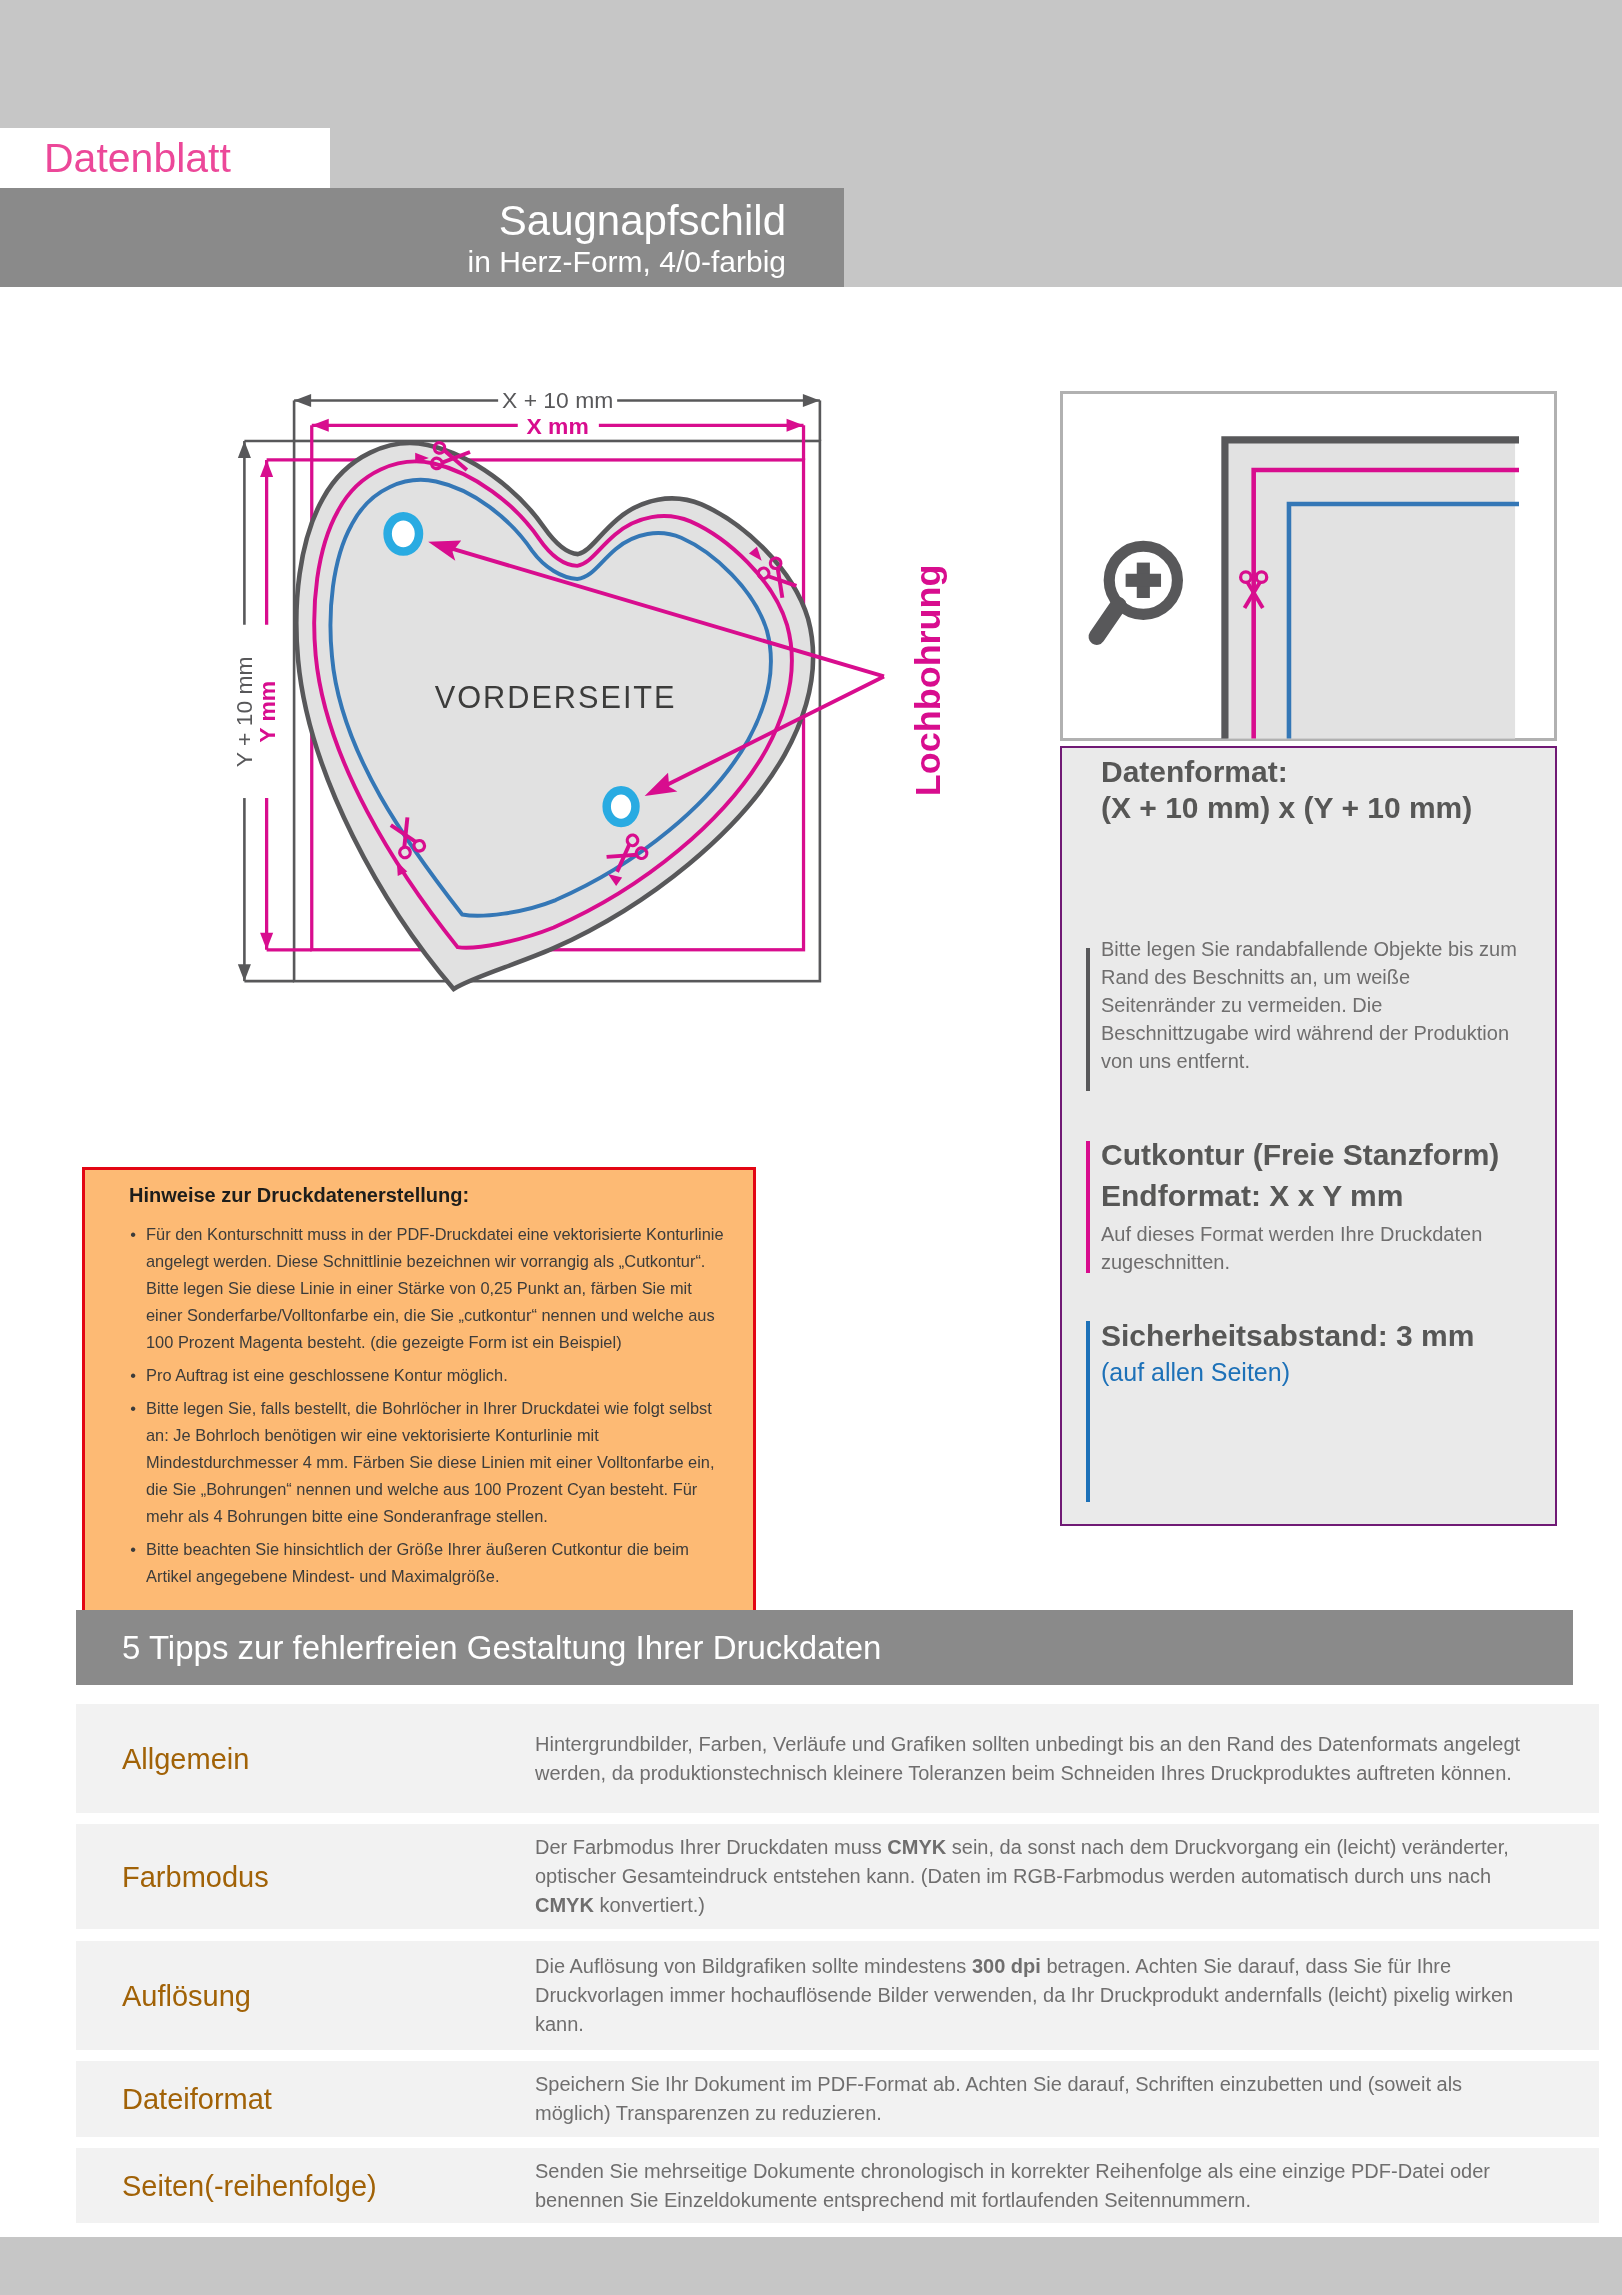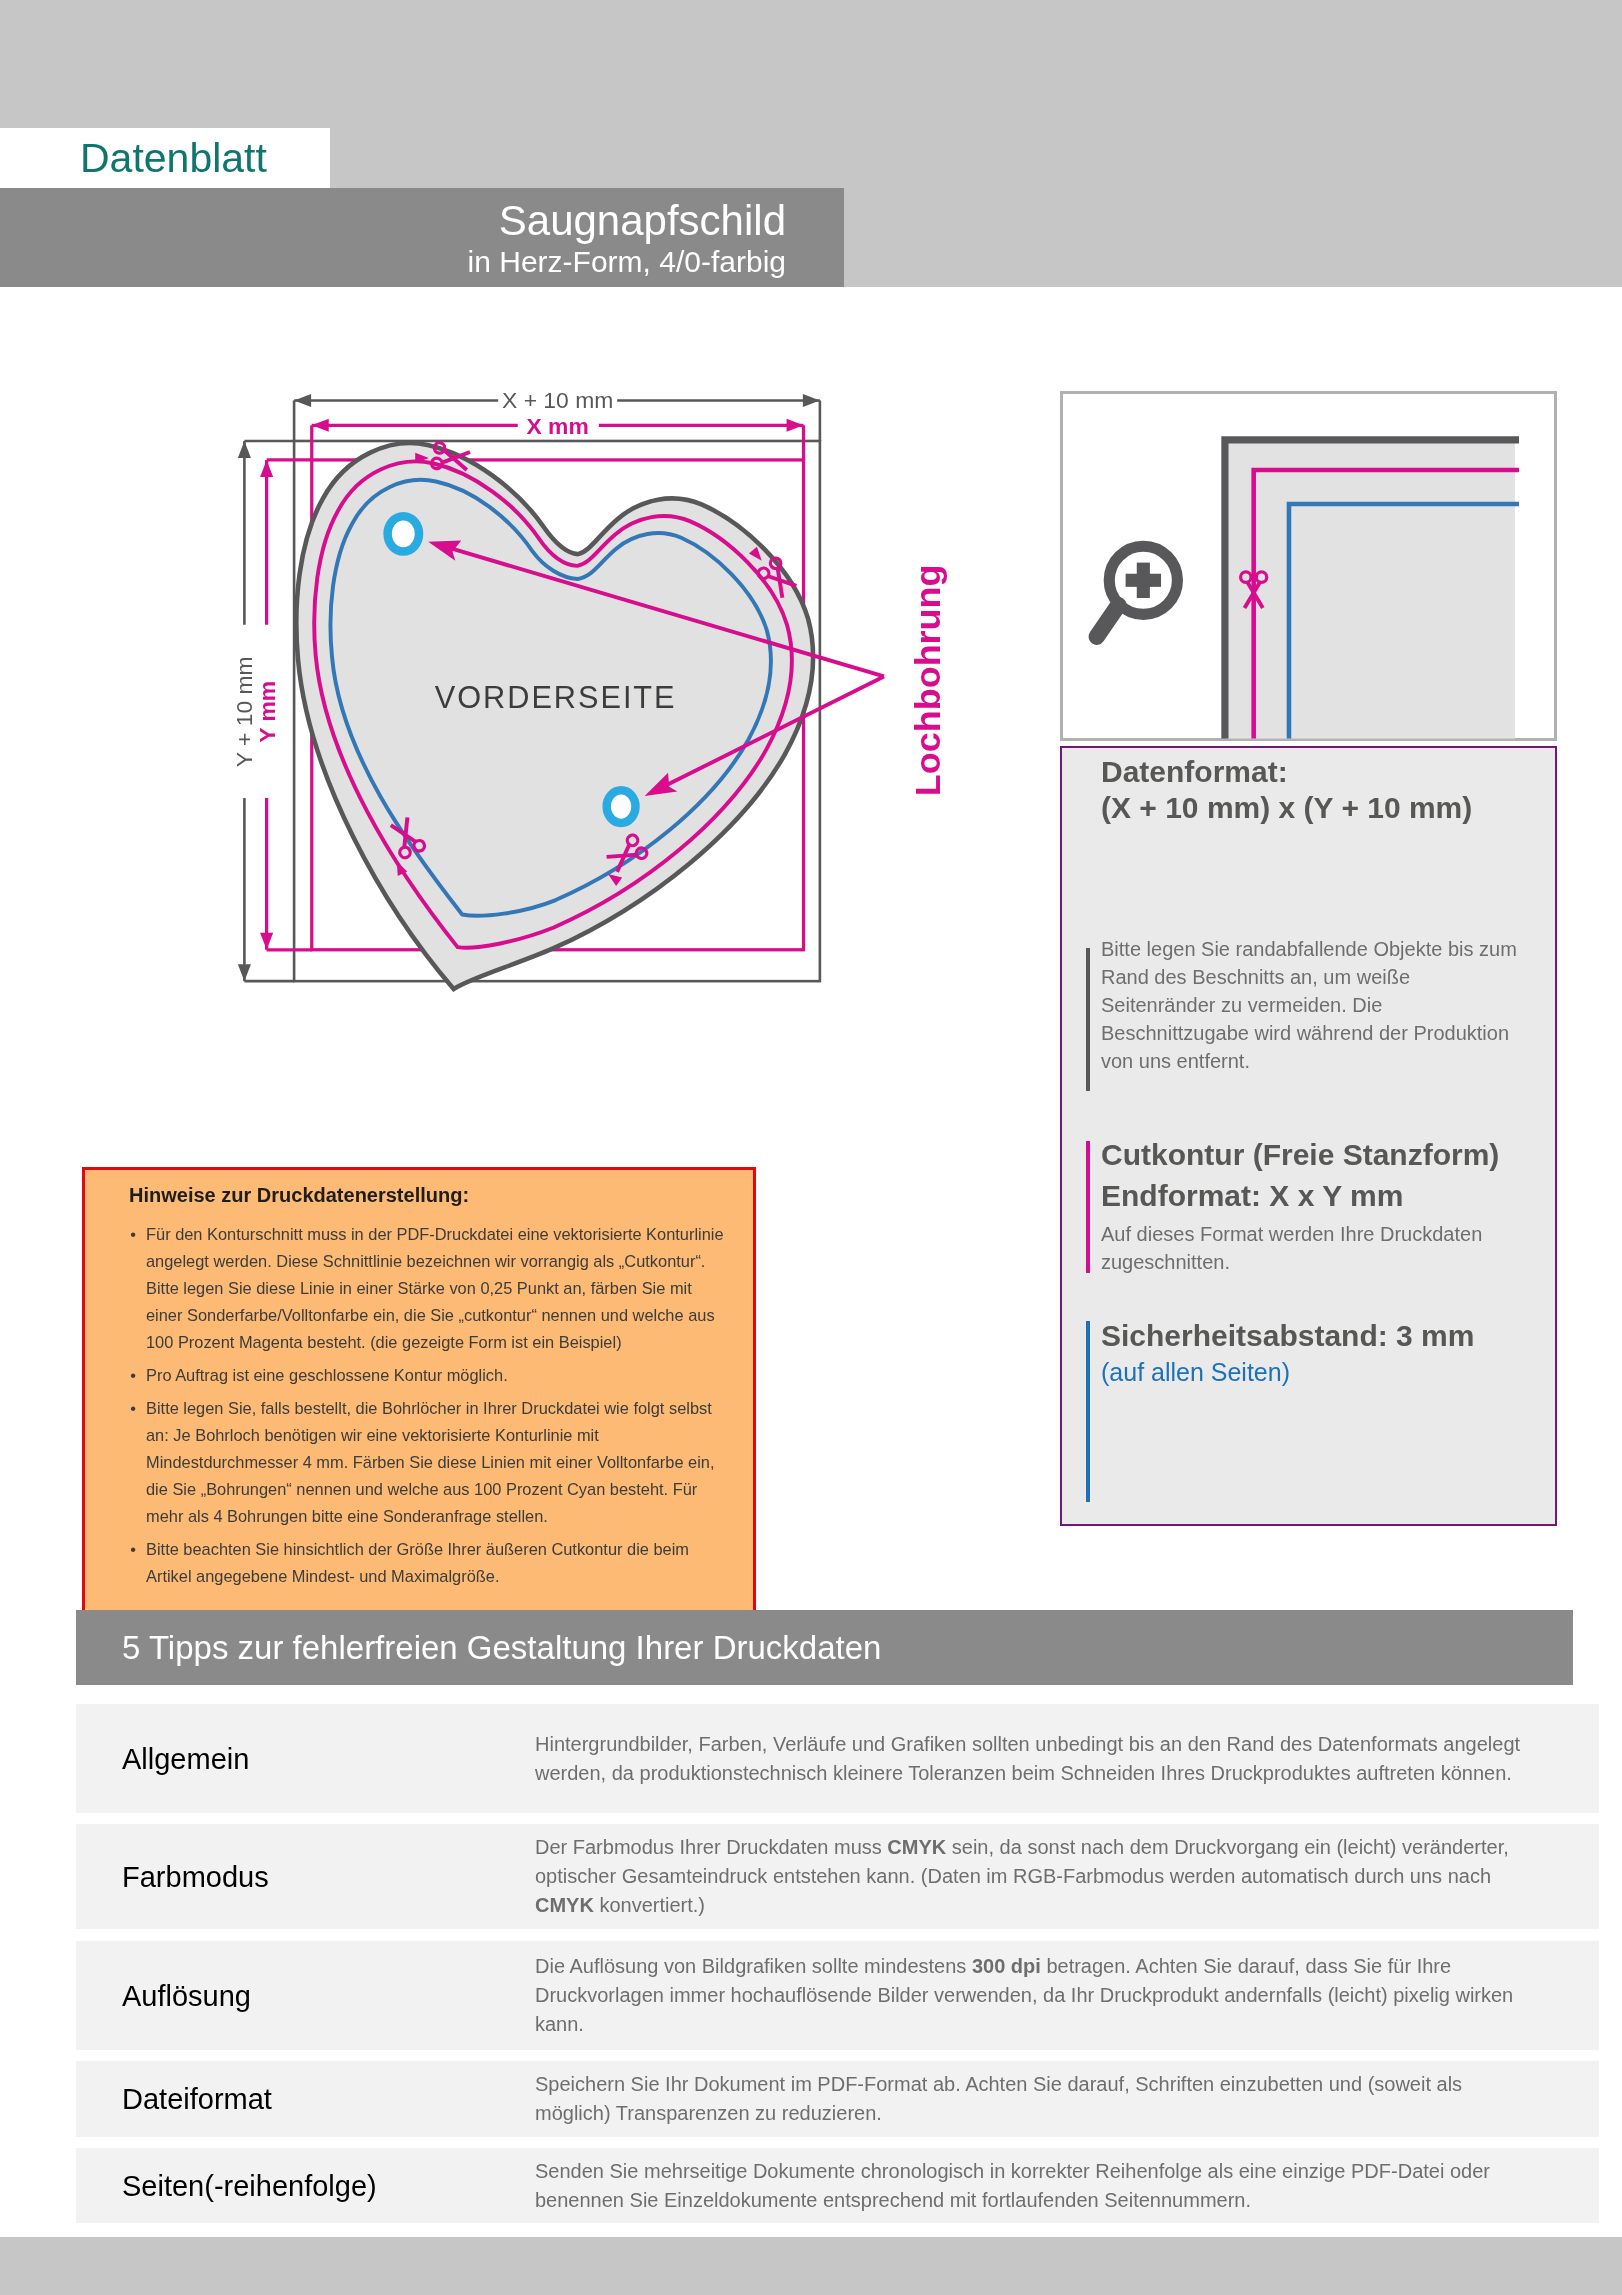--- a/index.html
+++ b/index.html
@@ -5,21 +5,21 @@
   html,body{margin:0;padding:0;}
   body{
     width:1623px;height:2295px;position:relative;background:#ffffff;
     font-family:"Liberation Sans", sans-serif;color:#58585a;overflow:hidden;
   }
   .abs{position:absolute;}
   
   .top-band{left:0;top:0;width:1623px;height:287px;background:#c6c6c6;}
   .datenblatt-box{left:0;top:128px;width:330px;height:60px;background:#ffffff;
     display:flex;align-items:center;}
-  .datenblatt-box span{padding-left:80px;font-size:41px;color:#0f766e;}
+  .datenblatt-box span{padding-left:44px;font-size:41px;color:#ec4899;}
   .title-bar{left:0;top:188px;width:844px;height:99px;background:#8a8a8a;
     display:flex;flex-direction:column;justify-content:center;align-items:flex-end;
     padding-right:58px;box-sizing:border-box;color:#ffffff;}
   .title-bar .t1{font-size:42px;line-height:47px;}
   .title-bar .t2{font-size:30px;line-height:35px;}
   
   .zoom-box{left:1060px;top:391px;width:497px;height:350px;background:#ffffff;
     border:3.9px solid #b1b1b1;box-sizing:border-box;}
   
   .info-panel{left:1060px;top:746px;width:497px;height:780px;background:#eaeaea;
@@ -36,21 +36,21 @@
   .notes-title{position:absolute;left:44px;top:14.4px;font-size:20px;font-weight:bold;color:#1d1d1b;}
   .notes-list{position:absolute;left:44px;top:51px;width:599px;margin:0;padding:0;list-style:none;}
   .notes-list li{position:relative;padding-left:17px;font-size:16.4px;line-height:27px;color:#3c3c3b;margin-bottom:5.9px;}
   .notes-list li::before{content:"\2022";position:absolute;left:1.3px;top:0;font-size:16.4px;color:#3c3c3b;}
   
   .tips-bar{left:76px;top:1610px;width:1497px;height:75px;background:#8a8a8a;
     display:flex;align-items:center;}
   .tips-bar span{padding-left:46px;font-size:33px;color:#ffffff;}
   .tip-row{left:76px;width:1523px;background:#f2f2f2;}
   .tip-label{position:absolute;left:46px;top:50%;transform:translateY(-50%);
-    font-size:29px;color:#000000;}
+    font-size:29px;color:#a16207;}
   .tip-body{position:absolute;left:459px;top:50%;transform:translateY(-50%);
     width:1008px;font-size:20px;line-height:29.4px;color:#6f6e6e;}
   .row1{top:1704px;height:109px;}
   .row2{top:1824px;height:105px;}
   .row3{top:1941px;height:109px;}
   .row4{top:2061px;height:76px;}
   .row5{top:2148px;height:75px;}
   .footer-band{left:0;top:2237px;width:1623px;height:59px;background:#c6c6c6;}
   svg text{font-family:"Liberation Sans", sans-serif;}
 </style>

